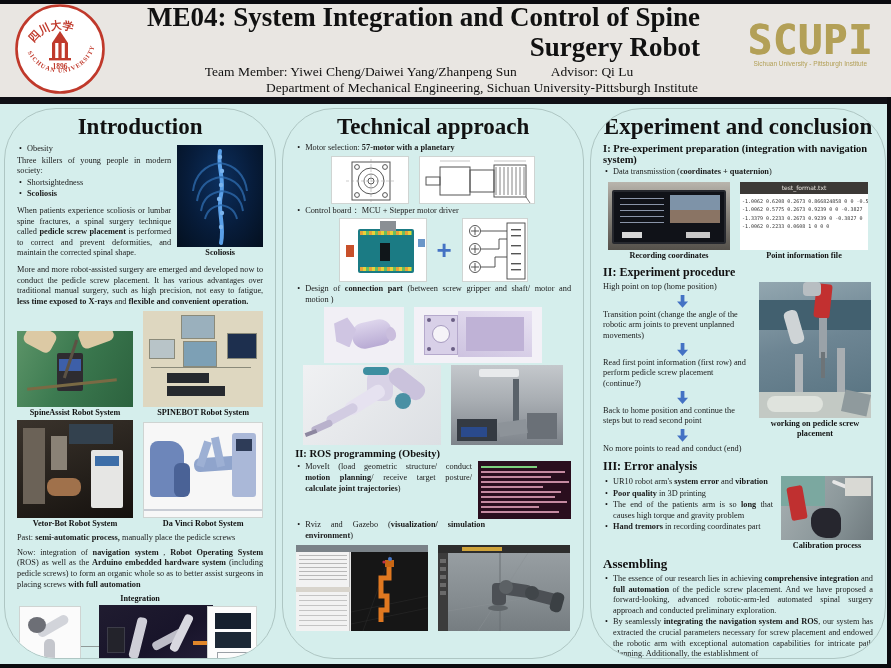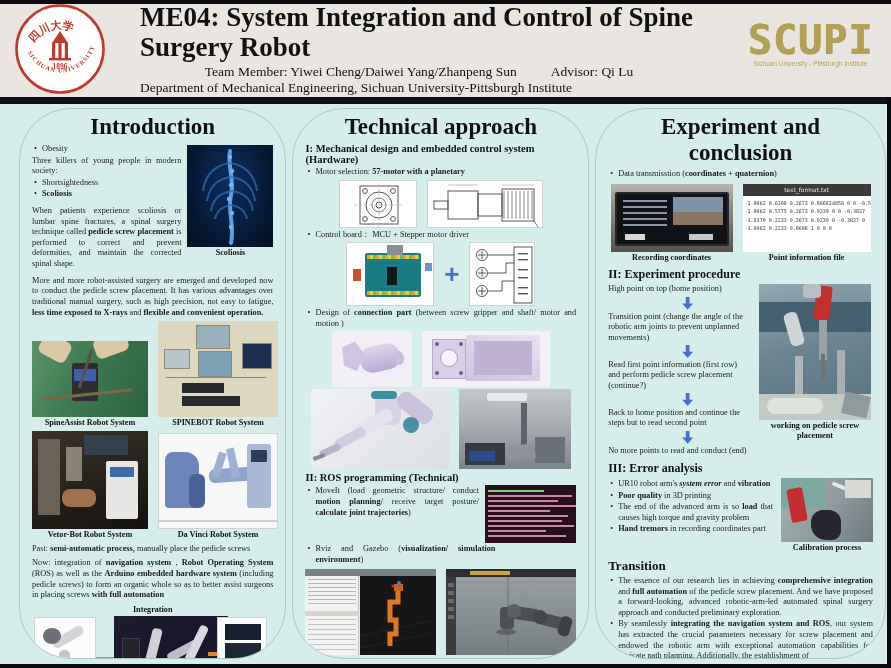--- a/index.html
+++ b/index.html
@@ -7,31 +7,31 @@
   body { font-family:"Liberation Serif","DejaVu Serif",serif; background:#d5eeec; position:relative; }
 
   
   .edge-top{position:absolute;left:0;top:0;width:891px;height:4px;background:#0b0b0f;z-index:9;}
   .edge-bottom{position:absolute;left:0;bottom:0;width:891px;height:4px;background:#0b0b0f;z-index:9;}
   .edge-right{position:absolute;right:0;top:97px;width:4px;height:571px;background:#0b0b0f;z-index:9;}
 
   
   .header{position:relative;height:97px;background:#e9e6e2;}
   .seal{position:absolute;left:14px;top:3px;width:92px;height:92px;}
-  .hdr-center{position:absolute;left:140px;right:193px;top:2px;text-align:left;}
+  .hdr-center{position:absolute;left:140px;right:193px;top:2px;text-align:right;}
   .hdr-title{font-size:27px;font-weight:bold;color:#111;line-height:1.12;width:560px;margin:0 auto;}
   .hdr-team{font-size:13.5px;color:#111;margin-top:2px;display:flex;justify-content:center;gap:34px;}
   .hdr-dept{font-size:13.5px;color:#111;}
   .scupi{position:absolute;right:18px;top:22px;text-align:center;}
   .scupi-word{font-family:"DejaVu Sans Mono",monospace;font-weight:bold;font-size:40px;line-height:.9;color:#b3a057;letter-spacing:1px;text-shadow:1px 0 #b3a057;}
   .scupi-sub{font-size:6.5px;color:#b3a057;font-family:"Liberation Sans",sans-serif;margin-top:2px;}
   .divider{height:7px;background:#101016;}
 
   
-  .main{display:flex;gap:6px;padding:4px 5px 5px 19px;height:560px;}
+  .main{display:flex;gap:6px;padding:4px 5px 5px 4px;height:560px;}
   .panel{border:1px solid #aec6c3;border-radius:52px;padding:4px 12px 6px;overflow:hidden;height:100%;}
   .col-l{width:274px;} .col-m{width:304px;} .col-r{width:298px;}
   h2{font-size:23px;font-weight:bold;text-align:center;color:#111;margin:1px 0 3px;}
   h3{font-size:10.5px;font-weight:bold;color:#111;margin:3px 0 2px;}
   h3.big{font-size:12px;margin-top:5px;}
   .txt{font-size:8.3px;line-height:1.28;color:#1a1a1a;text-align:justify;}
   .bullet{position:relative;padding-left:10px;margin:1px 0;}
   .bullet::before{content:"\2022";position:absolute;left:2px;top:0;}
   .cap{font-size:8.2px;font-weight:bold;text-align:center;color:#111;line-height:1.2;}
   .row{display:flex;justify-content:center;align-items:flex-end;gap:10px;margin:2px 0;}
@@ -251,21 +251,20 @@
           <div style="position:absolute;left:9px;top:45px;width:32px;height:22px;border:1px solid #9aa0a6;"></div>
 
         </div>
       </figure>
 
     </div>
   </div>
 
   <div class="panel col-m">
     <h2>Technical approach</h2>
-    <h3>I: Mechanical design and embedded control system (Hardware)</h3>
 
     <div class="txt bullet"><span>Motor selection: </span><span style="font-weight: bold;">57-motor with a planetary</span></div>
     <div class="row">
       <div class="ph ph-draw1">
         <svg width="78" height="48" viewBox="0 0 78 48">
           <rect x="20" y="5" width="38" height="38" fill="none" stroke="#555" stroke-width="1"></rect>
           <circle cx="39" cy="24" r="13" fill="none" stroke="#555"></circle>
             <circle cx="39" cy="24" r="7" fill="none" stroke="#777"></circle>
             <circle cx="39" cy="24" r="3" fill="none" stroke="#555"></circle>
           <circle cx="25" cy="10" r="2.4" fill="none" stroke="#555"></circle>
@@ -377,21 +376,21 @@
       <div class="ph ph-lab">
         <div style="position:absolute;left:28px;top:4px;width:40px;height:8px;background:#e8eaec;border-radius:2px;"></div>
         <div style="position:absolute;left:62px;top:14px;width:6px;height:44px;background:#5a626a;"></div>
         <div style="position:absolute;left:6px;bottom:4px;width:40px;height:22px;background:#343a42;"></div>
         <div style="position:absolute;left:10px;bottom:8px;width:26px;height:10px;background:#2a4a8c;"></div>
         <div style="position:absolute;right:6px;bottom:6px;width:30px;height:26px;background:#6a7077;"></div>
         <div style="position:absolute;left:48px;bottom:10px;width:28px;height:14px;background:#8d9399;transform:rotate(-8deg);"></div>
       </div>
     </div>
 
-    <h3>II: ROS programming (Technical)</h3>
+    <h3>II: ROS programming (Obesity)</h3>
     <div class="movit-row">
       <div class="txt bullet" style="width:186px;"><span>MoveIt (load geometric structure/ conduct </span><span style="font-weight: bold;">motion planning</span><span>/ receive target posture/ </span><span style="font-weight: bold;">calculate joint trajectories</span><span>)</span></div>
       <div class="ph ph-term">
         <div class="tl" style="top:5px;width:56px;background:#7ed07e;"></div>
         <div class="tl" style="top:10px;width:84px;"></div>
           <div class="tl" style="top:15px;width:70px;"></div>
         <div class="tl" style="top:20px;width:88px;"></div>
           <div class="tl" style="top:25px;width:62px;"></div>
         <div class="tl" style="top:30px;width:80px;"></div>
           <div class="tl" style="top:35px;width:74px;"></div>
@@ -443,20 +442,21 @@
           </g>
           <ellipse cx="50" cy="55" rx="10" ry="3" fill="#5e6468"></ellipse>
         </svg>
       </div>
     </div>
 
   </div>
 
   <div class="panel col-r">
     <h2>Experiment and conclusion</h2>
+    <h3>I: Pre-experiment preparation (integration with navigation system)</h3>
     <div class="txt bullet"><span>Data transmisstion (</span><span style="font-weight: bold;">coordinates + quaternion</span><span>)</span></div>
 
     <div class="row" style="margin-top:4px;">
       <figure>
         <div class="ph ph-rec">
           <div style="position:absolute;left:4px;top:8px;width:114px;height:54px;background:#101218;border:2px solid #26282e;border-radius:2px;"></div>
           <div style="position:absolute;left:12px;top:16px;width:44px;height:30px;background:repeating-linear-gradient(180deg,#8a94a8 0 1.5px,transparent 1.5px 6px);"></div>
           <div style="position:absolute;left:62px;top:13px;width:50px;height:28px;background:linear-gradient(180deg,#7e93a8 0 55%,#8a7464 55% 100%);"></div>
           <div style="position:absolute;left:14px;top:50px;width:20px;height:6px;background:#d8d8d8;"></div>
           <div style="position:absolute;left:78px;top:50px;width:24px;height:6px;background:#c8c8c8;"></div>
@@ -506,34 +506,34 @@
           <div style="position:absolute;left:8px;bottom:6px;width:56px;height:16px;background:#dfe3dd;border-radius:8px;"></div>
           <div style="position:absolute;right:2px;bottom:4px;width:26px;height:22px;background:#8f9a9d;transform:rotate(12deg);"></div>
         </div>
         <figcaption class="cap" style="width:116px;">working on pedicle screw placement</figcaption>
       </figure>
     </div>
 
     <h3 class="big">III: Error analysis</h3>
     <div class="err-row">
       <div class="err-left">
-        <div class="txt bullet"><span>UR10 robot arm's </span><span style="font-weight: bold; font-style: italic;">system error</span><span> and </span><span style="font-weight: bold;">vibration</span></div>
+        <div class="txt bullet"><span>UR10 robot arm's </span><span style="font-weight: bold;">system error</span><span> and </span><span style="font-weight: bold;">vibration</span></div>
         <div class="txt bullet"><span style="font-weight: bold;">Poor quality</span><span> in 3D printing</span></div>
-        <div class="txt bullet"><span>The end of the advanced arm is so </span><span style="font-weight: bold;">load</span><span> that causes high torque and gravity problem</span></div>
+        <div class="txt bullet"><span>The end of the patients arm is so </span><span style="font-weight: bold;">long</span><span> that causes high torque and gravity problem</span></div>
         <div class="txt bullet"><span style="font-weight: bold;">Hand tremors</span><span> in recording coordinates part</span></div>
       </div>
       <figure>
         <div class="ph ph-cal">
           <div style="position:absolute;left:0;top:0;width:44px;height:30px;background:#7ba8a0;"></div>
           <div style="position:absolute;left:8px;top:10px;width:16px;height:34px;background:#c03030;border-radius:3px;transform:rotate(-10deg);"></div>
           <div style="position:absolute;left:30px;bottom:2px;width:30px;height:30px;background:#26262e;border-radius:40% 40% 30% 50%;"></div>
           <div style="position:absolute;left:50px;top:10px;width:36px;height:4px;background:#e6e6e6;border-radius:2px;transform:rotate(22deg);"></div>
           <div style="position:absolute;right:2px;top:2px;width:26px;height:18px;background:#d9d9d4;"></div>
         </div>
         <figcaption class="cap">Calibration process</figcaption>
       </figure>
     </div>
 
-    <h3 class="big" style="font-size:13px;">Transition</h3>
+    <h3 class="big" style="font-size:13px;">Assembling</h3>
     <div class="txt bullet"><span>The essence of our research lies in achieving </span><span style="font-weight: bold;">comprehensive integration</span><span> and </span><span style="font-weight: bold;">full automation</span><span> of the pedicle screw placement. And we have proposed a forward-looking, advanced robotic-arm-led automated spinal surgery approach and conducted preliminary exploration.</span></div>
     <div class="txt bullet"><span>By seamlessly </span><span style="font-weight: bold;">integrating the navigation system and ROS</span><span>, our system has extracted the crucial parameters necessary for screw placement and endowed the robotic arm with exceptional automation capabilities for intricate path planning. Additionally, the establishment of </span></div>
   </div>
 </div>
 
 </body></html>

